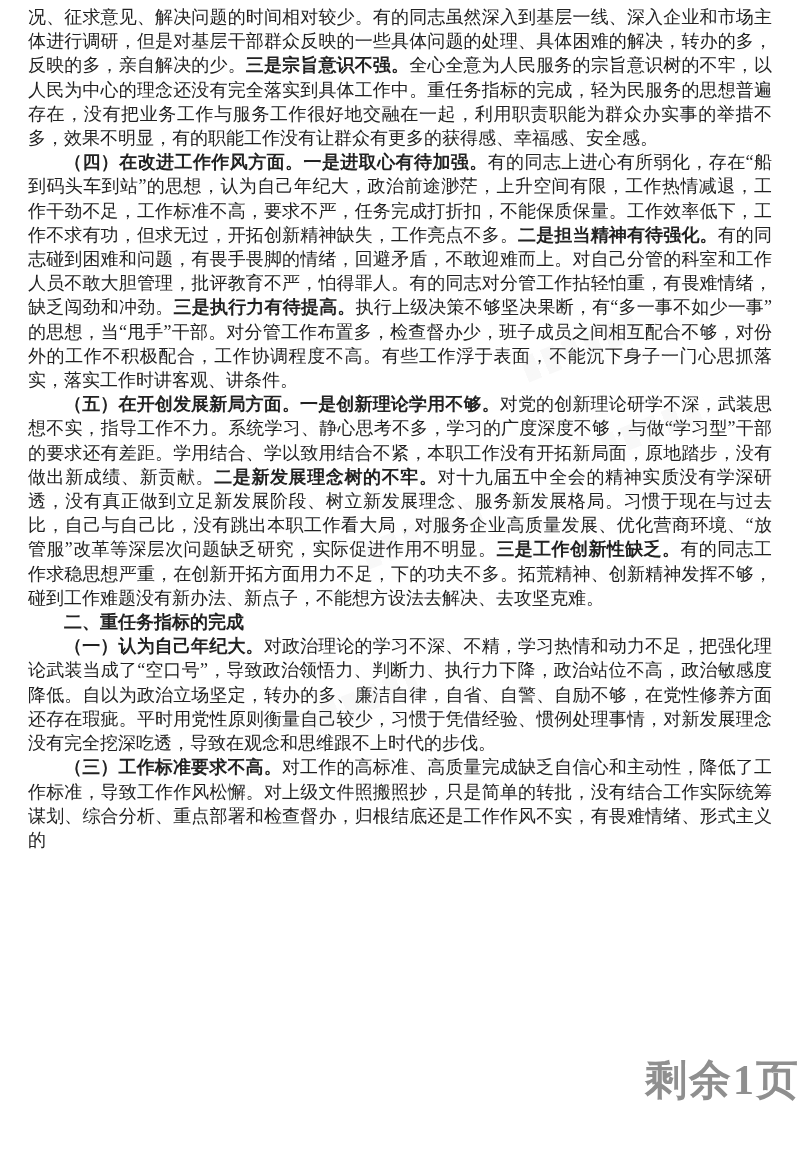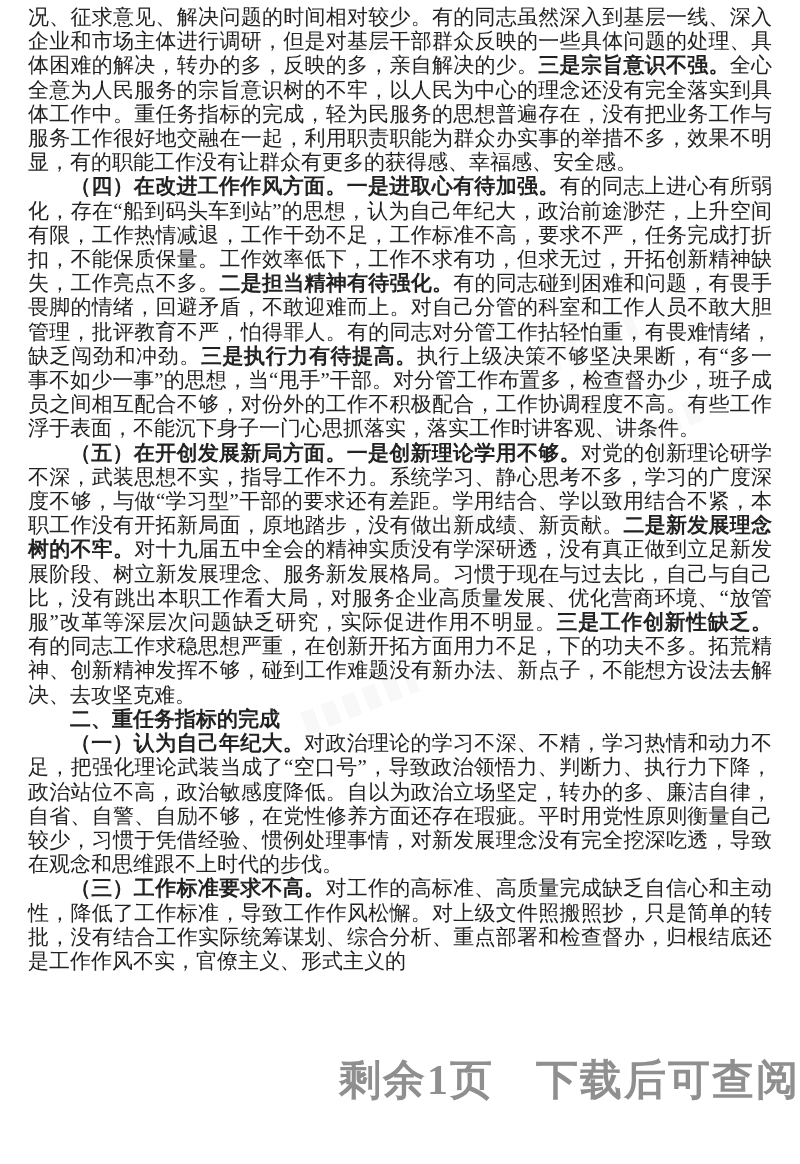--- a/index.html
+++ b/index.html
@@ -14,21 +14,21 @@
     background: #ffffff;
     overflow: hidden;
     font-family: "Liberation Serif", "DejaVu Serif", serif;
   }
   .doc-body {
     position: absolute;
     left: 28px;
     right: 28px;
     top: 5px;
     color: #222222;
-    font-size: 21px;
+    font-size: 18px;
     line-height: 24.2px;
     text-align: justify;
     text-justify: inter-character;
   }
   .doc-body p {
     margin: 0;
     padding: 0;
   }
   .doc-body p.indent {
     text-indent: 2em;
@@ -68,26 +68,25 @@
 
 <div class="page">
 
   <div class="doc-body">
 
   <p><span>况、征求意见、解决问题的时间相对较少。有的同志虽然深入到基层一线、深入企业和市场主体进行调研，但是对基层干部群众反映的一些具体问题的处理、具体困难的解决，转办的多，反映的多，亲自解决的少。</span><span class="b">三是宗旨意识不强。</span><span>全心全意为人民服务的宗旨意识树的不牢，以人民为中心的理念还没有完全落实到具体工作中。重任务指标的完成，轻为民服务的思想普遍存在，没有把业务工作与服务工作很好地交融在一起，利用职责职能为群众办实事的举措不多，效果不明显，有的职能工作没有让群众有更多的获得感、幸福感、安全感。</span></p>
       <p class="indent"><span class="b">（四）在改进工作作风方面。一是进取心有待加强。</span><span>有的同志上进心有所弱化，存在“船到码头车到站”的思想，认为自己年纪大，政治前途渺茫，上升空间有限，工作热情减退，工作干劲不足，工作标准不高，要求不严，任务完成打折扣，不能保质保量。工作效率低下，工作不求有功，但求无过，开拓创新精神缺失，工作亮点不多。</span><span class="b">二是担当精神有待强化。</span><span>有的同志碰到困难和问题，有畏手畏脚的情绪，回避矛盾，不敢迎难而上。对自己分管的科室和工作人员不敢大胆管理，批评教育不严，怕得罪人。有的同志对分管工作拈轻怕重，有畏难情绪，缺乏闯劲和冲劲。</span><span class="b">三是执行力有待提高。</span><span>执行上级决策不够坚决果断，有“多一事不如少一事”的思想，当“甩手”干部。对分管工作布置多，检查督办少，班子成员之间相互配合不够，对份外的工作不积极配合，工作协调程度不高。有些工作浮于表面，不能沉下身子一门心思抓落实，落实工作时讲客观、讲条件。</span></p>
       <p class="indent"><span class="b">（五）在开创发展新局方面。一是创新理论学用不够。</span><span>对党的创新理论研学不深，武装思想不实，指导工作不力。系统学习、静心思考不多，学习的广度深度不够，与做“学习型”干部的要求还有差距。学用结合、学以致用结合不紧，本职工作没有开拓新局面，原地踏步，没有做出新成绩、新贡献。</span><span class="b">二是新发展理念树的不牢。</span><span>对十九届五中全会的精神实质没有学深研透，没有真正做到立足新发展阶段、树立新发展理念、服务新发展格局。习惯于现在与过去比，自己与自己比，没有跳出本职工作看大局，对服务企业高质量发展、优化营商环境、“放管服”改革等深层次问题缺乏研究，实际促进作用不明显。</span><span class="b">三是工作创新性缺乏。</span><span>有的同志工作求稳思想严重，在创新开拓方面用力不足，下的功夫不多。拓荒精神、创新精神发挥不够，碰到工作难题没有新办法、新点子，不能想方设法去解决、去攻坚克难。</span></p>
       <p class="indent"><span class="b">二、重任务指标的完成</span></p>
       <p class="indent"><span class="b">（一）认为自己年纪大。</span><span>对政治理论的学习不深、不精，学习热情和动力不足，把强化理论武装当成了“空口号”，导致政治领悟力、判断力、执行力下降，政治站位不高，政治敏感度降低。自以为政治立场坚定，转办的多、廉洁自律，自省、自警、自励不够，在党性修养方面还存在瑕疵。平时用党性原则衡量自己较少，习惯于凭借经验、惯例处理事情，对新发展理念没有完全挖深吃透，导致在观念和思维跟不上时代的步伐。</span></p>
-      <p class="indent"><span class="b">（三）工作标准要求不高。</span><span>对工作的高标准、高质量完成缺乏自信心和主动性，降低了工作标准，导致工作作风松懈。对上级文件照搬照抄，只是简单的转批，没有结合工作实际统筹谋划、综合分析、重点部署和检查督办，归根结底还是工作作风不实，官僚主义、形式主义的</span></p>
+      <p class="indent"><span class="b">（三）工作标准要求不高。</span><span>对工作的高标准、高质量完成缺乏自信心和主动性，降低了工作标准，导致工作作风松懈。对上级文件照搬照抄，只是简单的转批，没有结合工作实际统筹谋划、综合分析、重点部署和检查督办，归根结底还是工作作风不实，有畏难情绪、形式主义的</span></p>
     </div>
 
   <div class="watermark wm-1"></div>
   <div class="watermark wm-2"></div>
   <div class="watermark wm-3"></div>
   <div class="watermark wm-4"></div>
 
   <div class="footer-notice">
     <span>剩余1页</span>
-    <span>下载后可查阅</span>
   </div>
 
 </div>
 
 </body></html>

